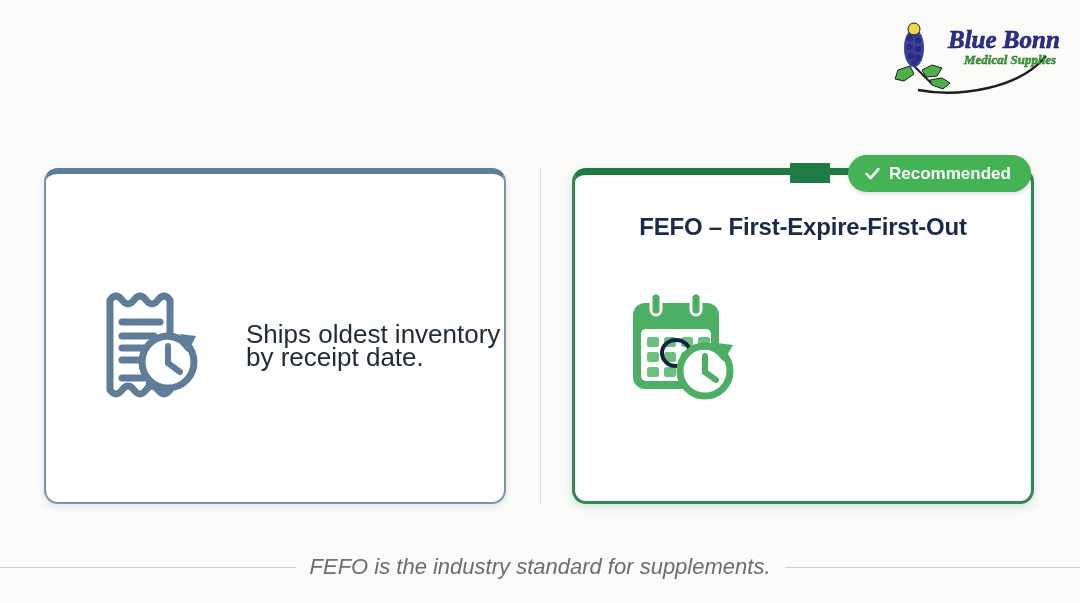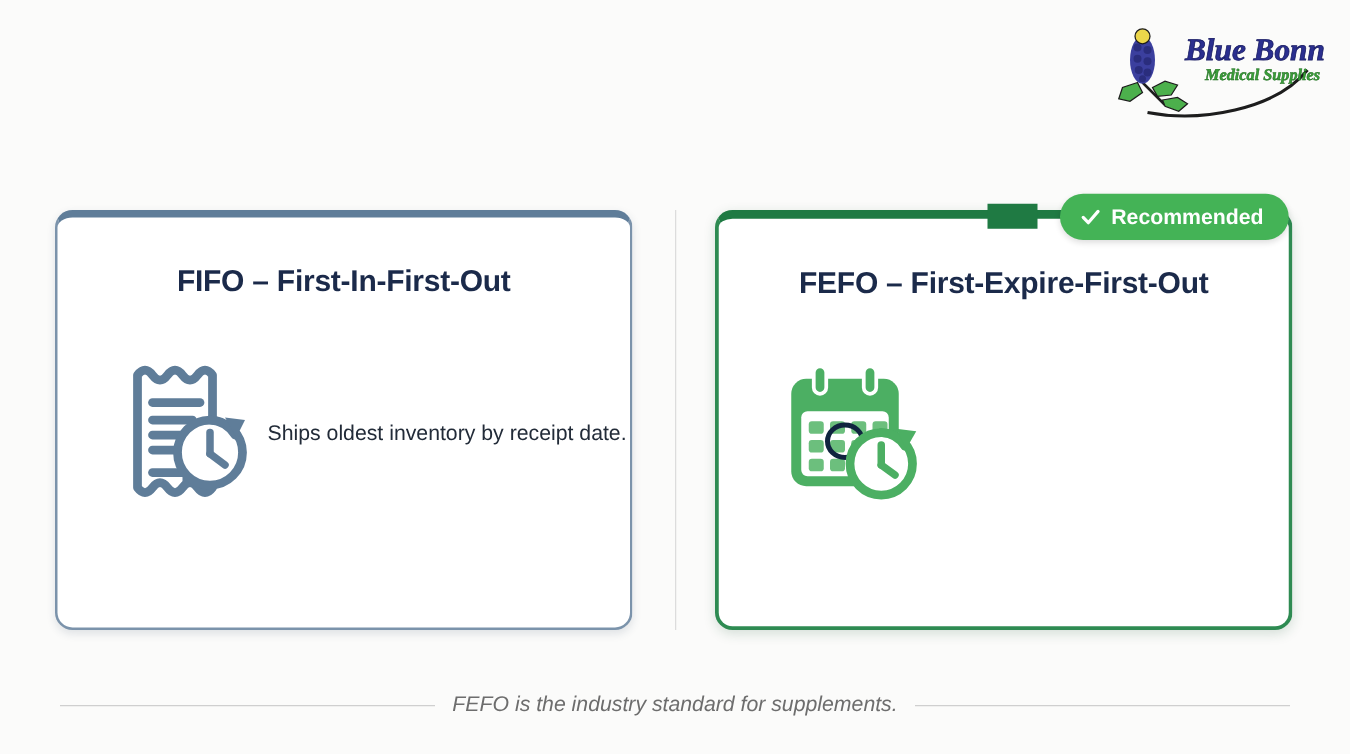--- a/index.html
+++ b/index.html
@@ -107,23 +107,23 @@
     justify-content: flex-start;
     padding-left: 46px;
     box-sizing: border-box;
   }
   .card-icon {
     width: 118px;
     height: 120px;
     flex: 0 0 118px;
   }
   .card-desc {
-    margin-left: 4px;
-    font-size: 17px;
-    line-height: 39px;
+    margin-left: 36px;
+    font-size: 26px;
+    line-height: 23px;
     color: #222b38;
   }
 
   .card-footer {
     position: absolute;
     left: 0;
     bottom: 0;
     width: 100%;
     height: 72px;
     display: flex;
@@ -174,21 +174,21 @@
     align-items: center;
     justify-content: center;
     gap: 14px;
   }
   .footnote .rule {
     height: 1px;
     background: #cfcfcf;
     flex: 0 0 300px;
   }
   .footnote .note-text {
-    font-size: 17px;
+    font-size: 22px;
     font-style: italic;
     color: #6d6d6d;
     white-space: nowrap;
   }
 </style>
 </head>
 <body>
 
 <div class="header">
 
@@ -224,21 +224,20 @@
       <text x="84" y="46" font-family="'Liberation Serif', serif" font-size="13" font-weight="bold" font-style="italic" fill="#3aa03a" stroke="#1d6b1d" stroke-width="0.4">Medical Supplies</text>
     </svg>
   </div>
 </div>
 
 <div class="cards">
 
   <div class="divider-vert"></div>
 
   <div class="card fifo">
-    <div class="card-title">FIFO – First-In-First-Out</div>
 
     <div class="card-body">
       <div class="card-icon">
         <svg width="118" height="120" viewBox="0 0 118 120">
           <g fill="none" stroke="#5f7d99" stroke-width="7" stroke-linecap="round" stroke-linejoin="round">
 
             <path d="M18 14 q6 -8 12 0 q6 8 12 0 q6 -8 12 0 q6 8 12 0 q6 -8 12 0
                      L78 104
                      q-6 8 -12 0 q-6 -8 -12 0 q-6 8 -12 0 q-6 -8 -12 0 q-6 8 -12 0 Z"></path>
           </g>

